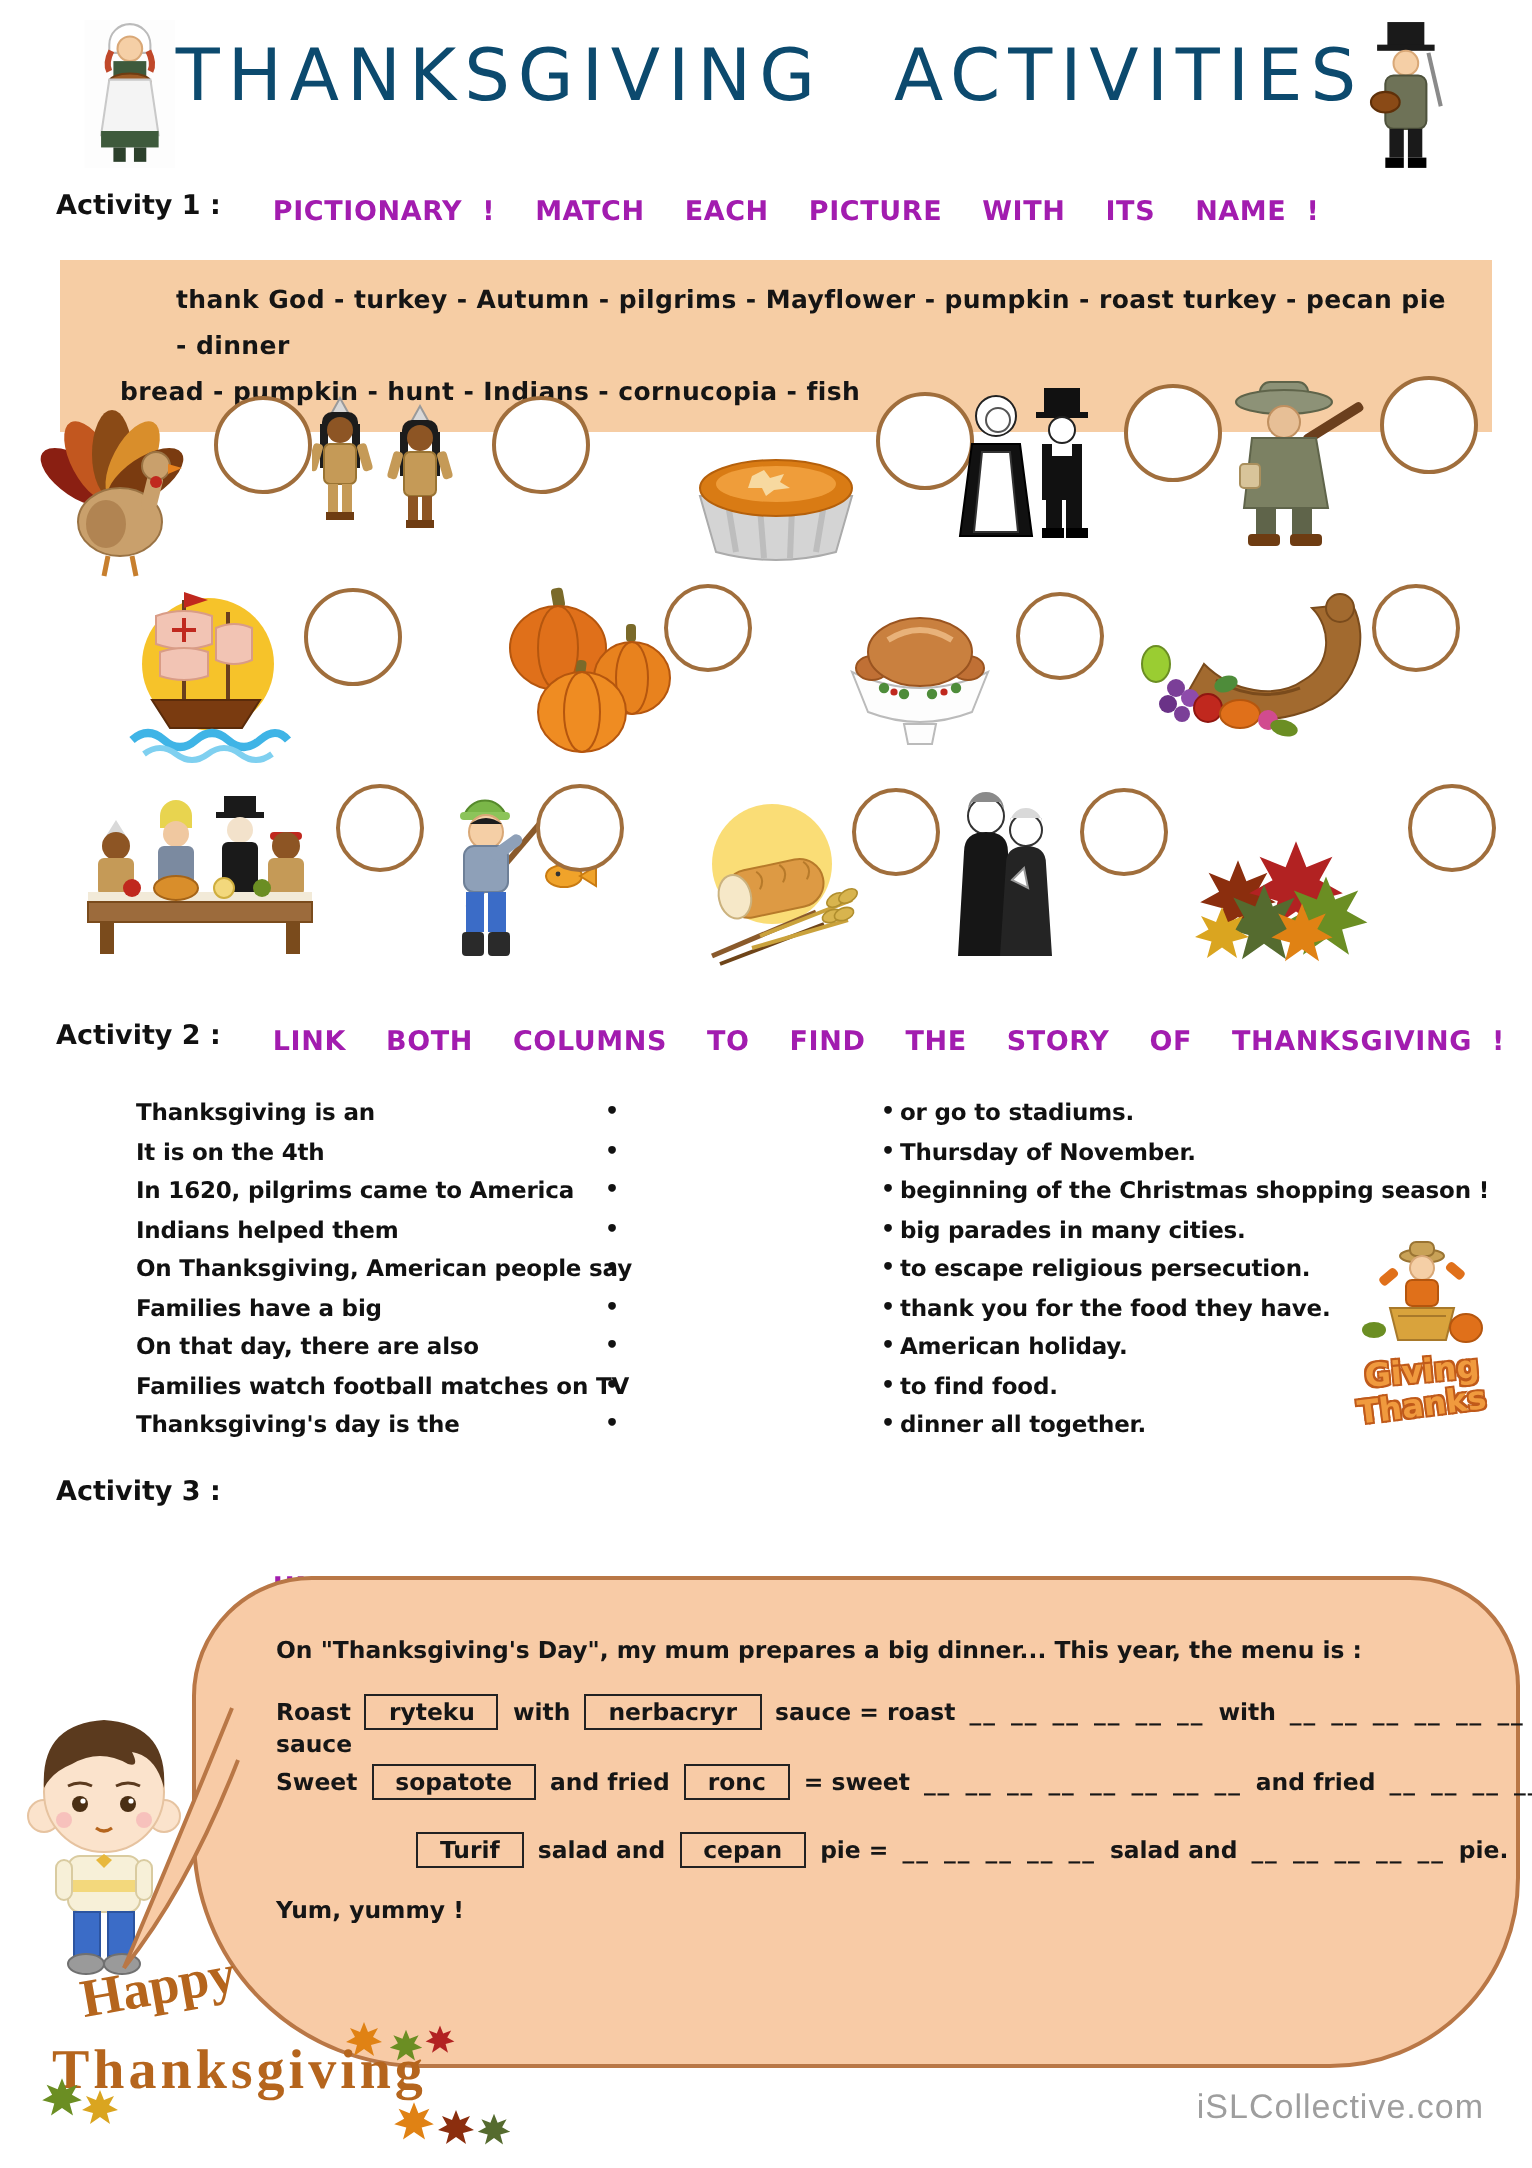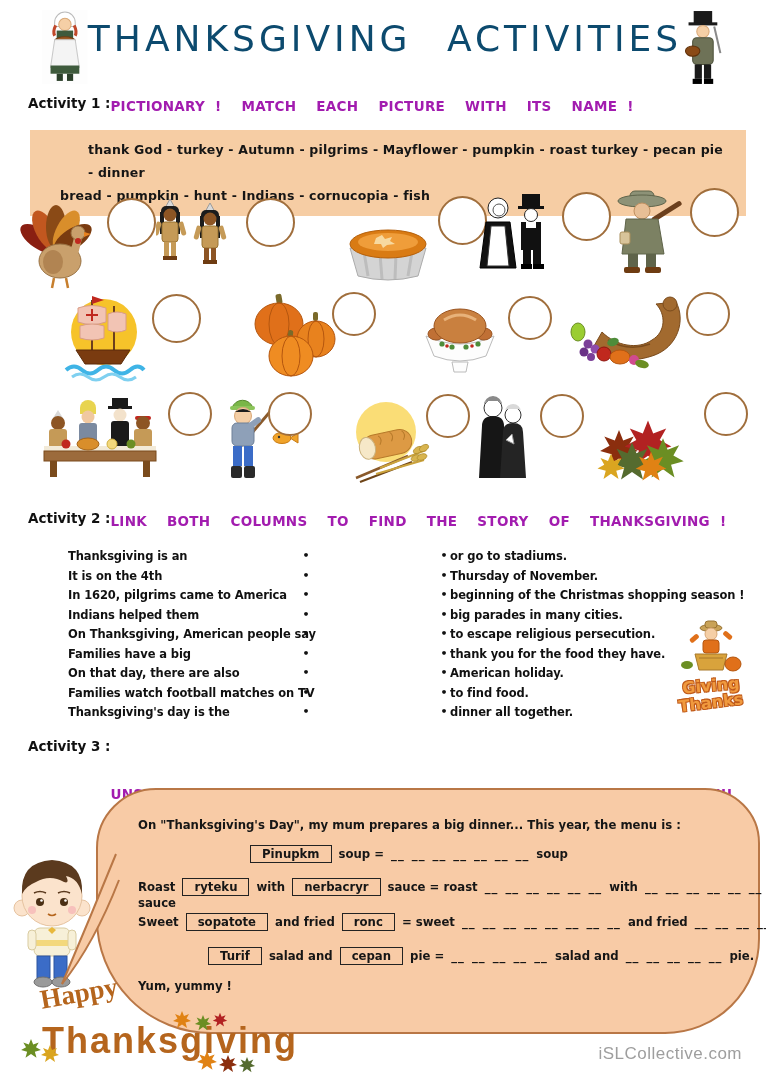--- a/index.html
+++ b/index.html
@@ -3,21 +3,21 @@
 <meta charset="utf-8">
 <style>
   html,body{margin:0;padding:0}
   body{width:766px;height:1084px;position:relative;background:#fff;overflow:hidden;
        font-family:"DejaVu Sans",sans-serif;color:#1a1a1a}
   .abs{position:absolute}
   
   .title-row{position:absolute;top:10px;left:42px;width:682px;display:flex;align-items:flex-start;justify-content:space-between}
   .page-title{margin:8px 0 0 0;font-size:36px;font-weight:400;color:#0c4a6e;letter-spacing:4px;word-spacing:20px;white-space:nowrap}
   
-  .act-head{position:absolute;display:flex;gap:0;font-size:13.5px;font-weight:700;align-items:flex-start}
+  .act-head{position:absolute;display:flex;gap:26px;font-size:13.5px;font-weight:700;align-items:flex-start}
   .act-label{color:#111;white-space:nowrap}
   .act-instr{color:#a21caf;letter-spacing:.3px;word-spacing:5px;white-space:pre-wrap;line-height:1.65}
   
   .wordbank{position:absolute;top:130px;left:30px;width:666px;background:#f6cda4;padding:8px 20px 9px 30px;
             font-size:12.5px;font-weight:700;line-height:1.85;color:#151515;letter-spacing:.2px}
   .wb1{padding-left:28px}
   
   .cell{position:absolute;display:flex;align-items:flex-start}
   .answer-circle{border:2.5px solid #a06e3c;border-radius:50%;background:#fff;flex:none}
   .c46{width:45px;height:45px}.c42{width:40px;height:40px}
@@ -35,22 +35,22 @@
   .bubble{position:absolute;top:788px;left:96px;width:586px;height:200px;background:#f8cba6;
           border:2px solid #b97746;border-radius:60px 55px 95px 115px;
           padding:28px 34px 14px 40px;font-size:11.7px;font-weight:700;color:#161616}
   .b-line{display:flex;align-items:center;gap:7px;white-space:nowrap}
   .wbox{border:1.5px solid #222;padding:1px 11px;display:inline-block;background:transparent}
   .blank{letter-spacing:1px;word-spacing:2px}
   .yum{text-align:left;margin:14px 40px 0 0}
   
   .happy{position:absolute;top:978px;left:40px;font-family:"Liberation Serif",serif;font-weight:700;
          font-size:27px;color:#b5651d;transform:rotate(-10deg)}
-  .thx{position:absolute;top:1020px;left:42px;font-family:Liberation Sans, sans-serif;font-weight:700;
-       font-size:36px;color:#b5651d;letter-spacing:2px}
+  .thx{position:absolute;top:1020px;left:26px;font-family:Liberation Serif, serif;font-weight:700;
+       font-size:28px;color:#b5651d;letter-spacing:2px}
   .watermark{position:absolute;top:1044px;right:24px;font-size:17px;color:#9e9e9e;
              font-family:Liberation Sans, sans-serif;letter-spacing:.5px}
 </style>
 </head>
 <body>
 
 <div class="title-row">
   <svg width="46" height="74" viewBox="0 0 44 72">
     <rect x="0" y="0" width="44" height="72" fill="#fdfdfd"></rect>
     <path d="M12 12 A10 10 0 0 1 32 12 L32 16 L12 16 Z" fill="#fff" stroke="#bbb"></path>
@@ -460,26 +460,20 @@
   <rect x="62" y="86" width="8" height="20" rx="4" fill="#f7f0d8" stroke="#d9cba0"></rect>
   <rect x="31" y="112" width="13" height="22" fill="#3b6cc7" stroke="#2c54a0"></rect>
   <rect x="48" y="112" width="13" height="22" fill="#3b6cc7" stroke="#2c54a0"></rect>
   <ellipse cx="37" cy="138" rx="9" ry="5" fill="#9a9a9a" stroke="#707070"></ellipse>
   <ellipse cx="55" cy="138" rx="9" ry="5" fill="#9a9a9a" stroke="#707070"></ellipse>
 </svg>
 
 <div class="bubble">
   <div>On "Thanksgiving's Day", my mum prepares a big dinner... This year, the menu is :</div>
 
-  <div class="b-line" style="margin:13px 0 0 112px">
-    <span class="wbox">Pinupkm</span>
-    <span>soup =</span>
-    <span class="blank">__ __ __ __ __ __ __</span>
-    <span>soup</span>
-  </div>
 
   <div class="b-line" style="margin-top:15px">
     <span>Roast</span>
     <span class="wbox">ryteku</span>
     <span>with</span>
     <span class="wbox">nerbacryr</span>
     <span>sauce = roast</span>
     <span class="blank">__ __ __ __ __ __</span>
     <span>with</span>
     <span class="blank">__ __ __ __ __ __ __ __</span>

